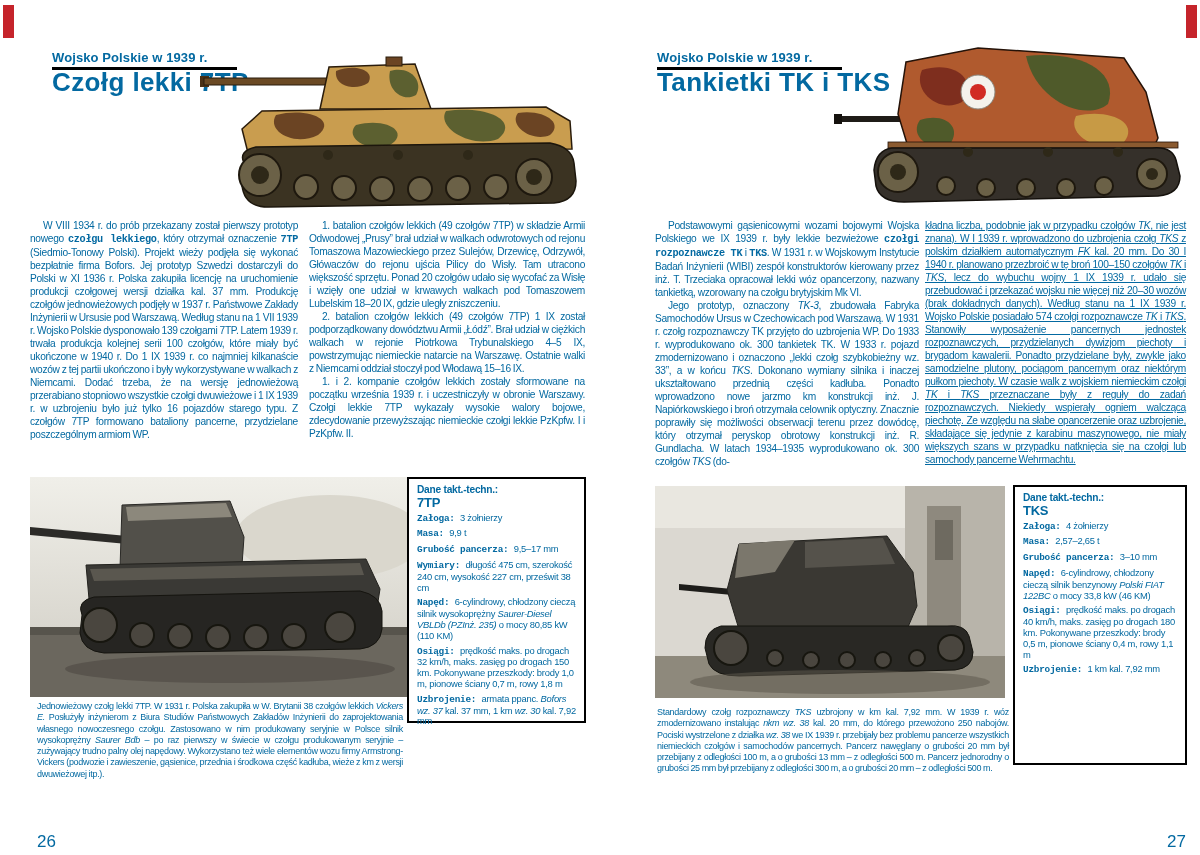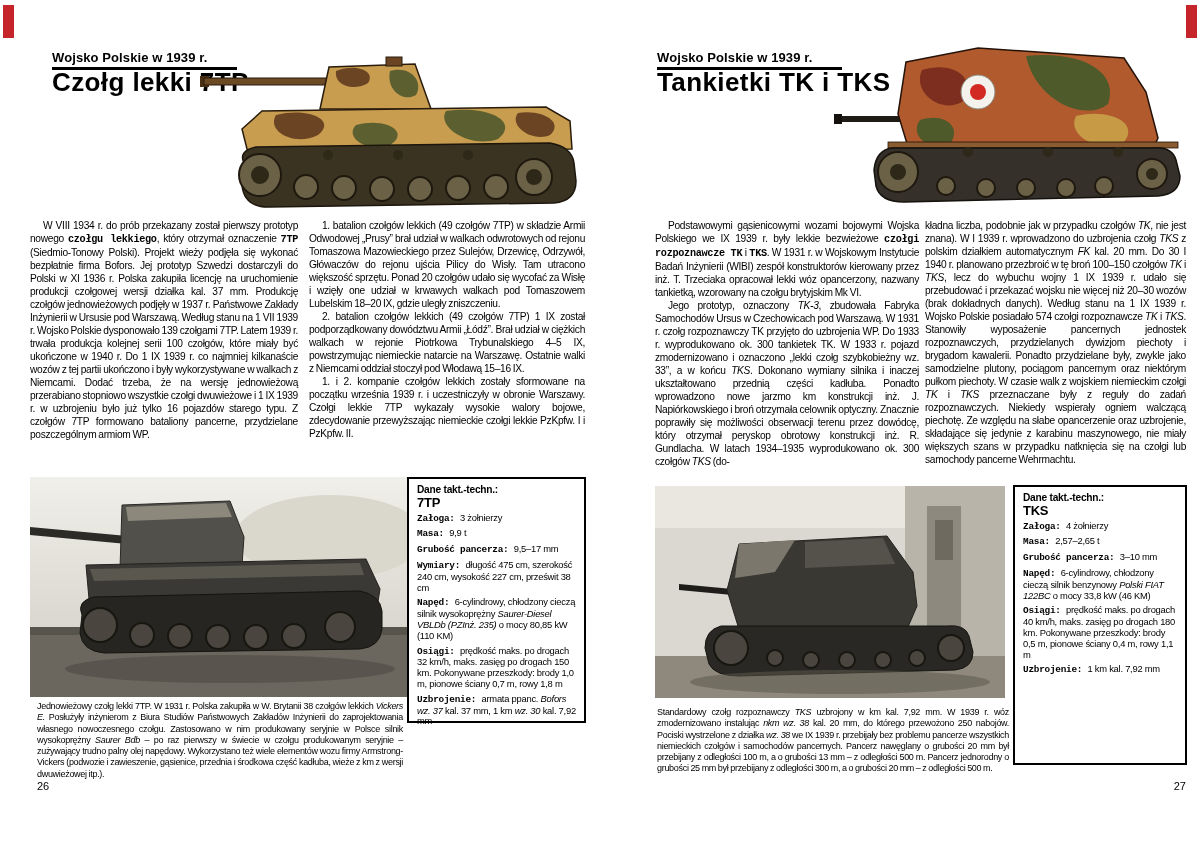--- a/index.html
+++ b/index.html
@@ -1,54 +1,54 @@
 <!DOCTYPE html>
 <html lang="pl"><head>
 <meta charset="utf-8">
 <style>
   html,body{margin:0;padding:0;background:#ffffff;}
   .sheet{position:relative;width:1200px;height:855px;background:#fff;overflow:hidden;
-         font-family:"Liberation Sans", sans-serif;color:#000000;}
+         font-family:"Liberation Sans", sans-serif;color:#0369a1;}
   .corner-mark{position:absolute;top:5px;width:11px;height:33px;background:#c5242b;}
   .corner-mark.left{left:3px;} .corner-mark.right{left:1186px;}
 
   .kicker{position:absolute;top:50px;font-size:13px;font-weight:bold;letter-spacing:.1px;
           border-bottom:3px solid #000;padding:0 30px 2px 0;white-space:nowrap;}
   .kicker.l{left:52px;} .kicker.r{left:657px;}
   .pgtitle{position:absolute;top:67px;font-size:26px;font-weight:bold;letter-spacing:.4px;white-space:nowrap;}
   .pgtitle.l{left:52px;} .pgtitle.r{left:657px;}
 
   .art{position:absolute;}
   .art-7tp{left:198px;top:55px;width:392px;height:160px;}
   .art-tks{left:828px;top:18px;width:366px;height:198px;}
   .photo{position:absolute;}
   .photo-7tp{left:30px;top:477px;width:377px;height:220px;}
   .photo-tks{left:655px;top:486px;width:350px;height:212px;}
 
   .col{position:absolute;top:219px;text-align:justify;font-size:10.2px;line-height:13px;
        letter-spacing:-.3px;word-spacing:-.5px;}
   .col1-l{left:30px;width:268px;} .col2-l{left:309px;width:276px;}
-  .col1-r{left:655px;width:264px;} .col2-r{left:925px;width:261px;}
+  .col1-r{left:655px;width:264px;} .col2-r{left:925px;width:261px;text-decoration:underline;}
   p.para{margin:0;text-indent:13px;} p.para.ni{text-indent:0;}
   .b{font-weight:bold;font-family:Liberation Mono, monospace;} .i{font-style:italic;}
 
   .databox{position:absolute;border:2px solid #000;box-sizing:border-box;background:#fff;
            padding:6px 8px;font-size:9.4px;line-height:10.8px;letter-spacing:-.25px;}
   .databox.l{left:407px;top:477px;width:179px;height:246px;}
   .databox.r{left:1013px;top:485px;width:174px;height:280px;}
   .db-heading{font-weight:bold;font-size:10.2px;}
   .db-model{font-weight:bold;font-size:13px;margin:2px 0 1px;}
   .db-item{margin-top:4px;text-align:left;}
 
   .caption{position:absolute;text-align:justify;font-size:9px;line-height:11.3px;
            letter-spacing:-.3px;word-spacing:-.4px;}
   .caption.l{left:37px;top:701px;width:366px;}
   .caption.r{left:657px;top:707px;width:352px;}
 
-  .pageno{position:absolute;top:780px;font-size:11px;}
+  .pageno{position:absolute;top:832px;font-size:17px;}
   .pageno.l{left:37px;} .pageno.r{left:1160px;width:26px;text-align:right;}
 </style>
 </head>
 <body>
 
 <div class="sheet">
 
   <div class="corner-mark left"></div>
   <div class="corner-mark right"></div>
 

